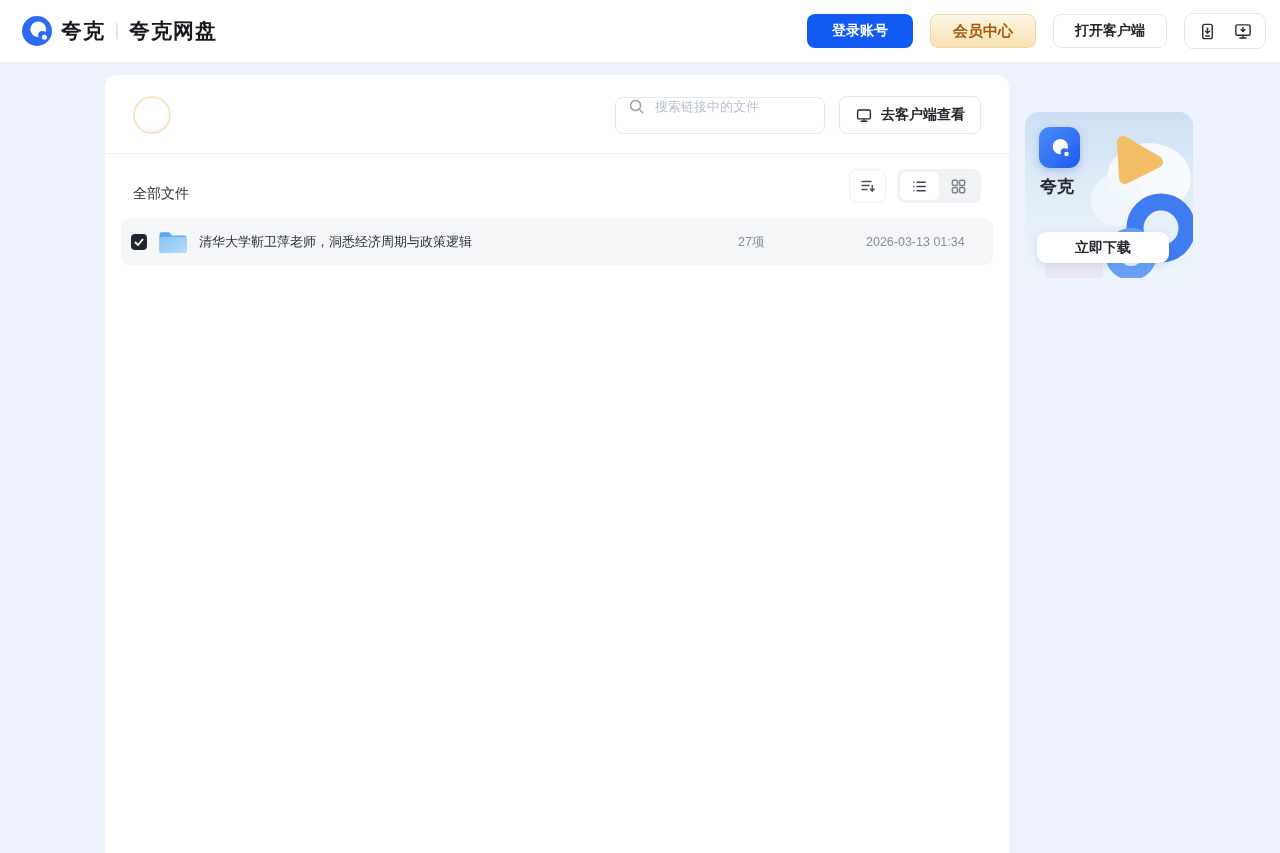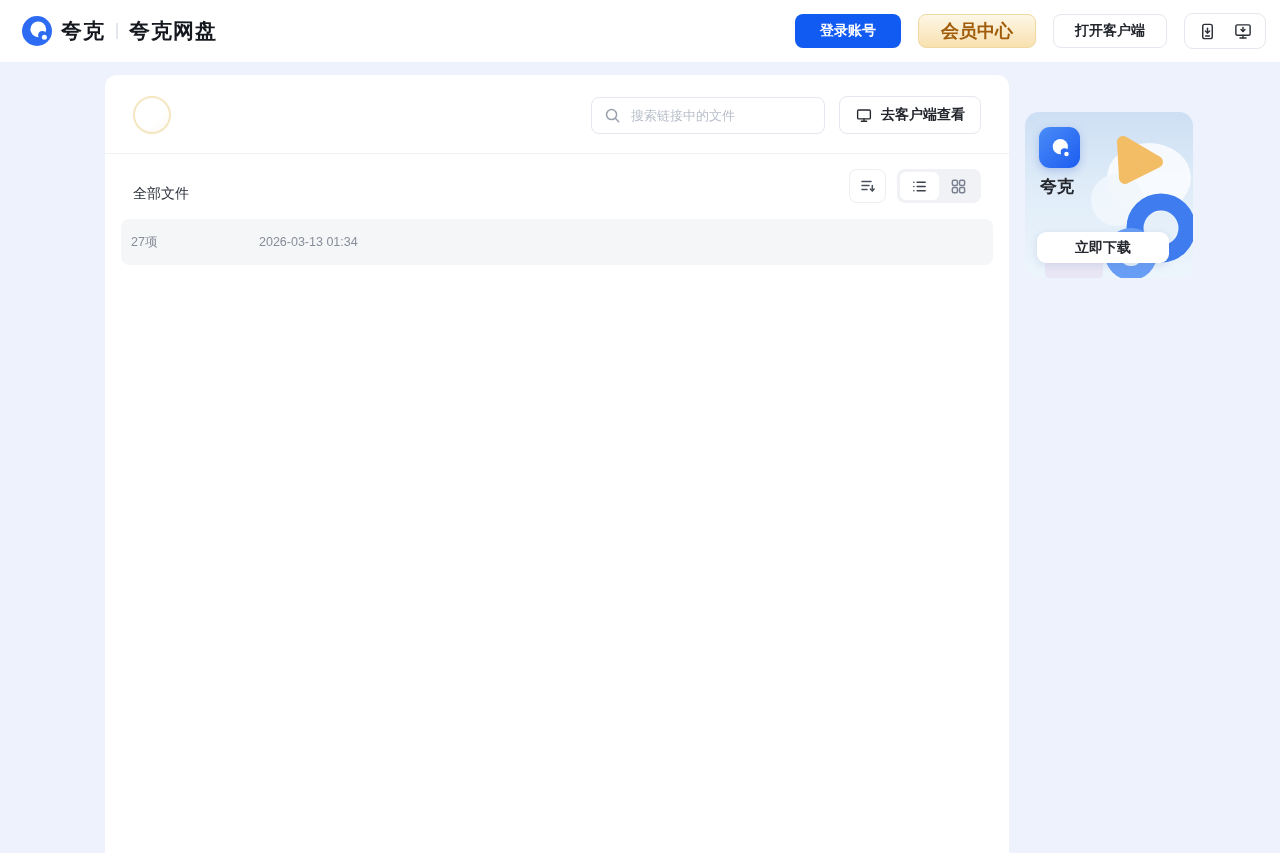--- a/index.html
+++ b/index.html
@@ -24,21 +24,21 @@
 
   .header-actions { margin-left:auto; display:flex; align-items:center; gap:17px; }
   .btn { border:none; cursor:pointer; display:flex; align-items:center; justify-content:center; font-family:inherit; }
   .btn-login {
     height:34px; padding:0 25px; border-radius:8px;
     background:#115af2; color:#ffffff; font-size:14px; font-weight:bold;
   }
   .btn-member {
     height:34px; padding:0 22px; border-radius:8px;
     background:linear-gradient(180deg,#fdf7e6 0%,#f8e0b0 100%);
-    border:1px solid #f1d8a2; color:#a05c0a; font-size:18px; font-weight:bold;
+    border:1px solid #f1d8a2; color:#a05c0a; font-size:15px; font-weight:bold;
   }
   .btn-client {
     height:34px; padding:0 21px; border-radius:8px;
     background:#ffffff; border:1px solid #e4e7ed; color:#23262d;
     font-size:14px; font-weight:bold;
   }
   .dl-icon-group {
     height:36px; border:1px solid #e4e7ed; border-radius:9px;
     display:flex; align-items:center; gap:16px; padding:0 12px;
   }
@@ -64,23 +64,23 @@
   .share-title { font-size:16px; font-weight:bold; color:#23262e; }
   .svip-badge {
     font-size:11px; font-weight:bold; font-style:italic;
     color:#dfa23b; background:linear-gradient(135deg,#fdf3da,#f8e3b4);
     border-radius:9px; padding:2px 8px; letter-spacing:0.5px;
   }
   .share-meta { margin-top:7px; font-size:12px; color:#8d939f; display:flex; align-items:center; gap:13px; }
   .report-link { color:#4a505b; text-decoration:underline; cursor:pointer; }
 
   .search-box {
-    margin-left:auto; width:234px; height:37px;
+    margin-left:auto; width:210px; height:37px;
     border:1px solid #e4e7ed; border-radius:8px;
-    display:flex; align-items:center; gap:8px; padding:0 12px; background:#fff;
+    display:flex; align-items:flex-start; gap:8px; padding:0 12px; background:#fff;
   }
   .search-box input {
     border:none; outline:none; width:100%; font-size:13px; color:#333a45;
     font-family:inherit; background:transparent;
   }
   .search-box input::placeholder { color:#b9bfca; }
   .btn-view-client {
     margin-left:14px; height:38px; padding:0 15px; border-radius:8px;
     background:#ffffff; border:1px solid #e4e7ed;
     display:flex; align-items:center; gap:8px;
@@ -254,20 +254,40 @@
                 <rect x="10.1" y="10.1" width="5.4" height="5.4" rx="1.6"></rect>
               </svg>
             </span>
           </div>
         </div>
       </div>
     </div>
 
 
     <div class="file-row">
+      <div class="cell-name">
+        <span class="checkbox">
+          <svg width="10" height="8" viewBox="0 0 10 8">
+              <polyline points="1,4 4,7 9,1" stroke="#fff" stroke-width="1.8" fill="none"></polyline>
+            </svg>
+        </span>
+        <span class="folder-icon">
+          <svg width="30" height="25" viewBox="0 0 30 25">
+            <defs>
+              <linearGradient id="fg" x1="0" y1="0" x2="1" y2="1">
+                <stop offset="0" stop-color="#85c0f5"></stop>
+                <stop offset="1" stop-color="#b8dcfa"></stop>
+              </linearGradient>
+            </defs>
+            <path d="M1.5 4.5 a2.2 2.2 0 0 1 2.2-2.2 h7.3 l3 3.2 h12.3 a2.2 2.2 0 0 1 2.2 2.2 v13 a2.2 2.2 0 0 1-2.2 2.2 h-22.6 a2.2 2.2 0 0 1-2.2-2.2 z" fill="#5fa5ee"></path>
+            <rect x="1.5" y="6.8" width="27" height="16.1" rx="2.2" fill="url(#fg)"></rect>
+          </svg>
+        </span>
+        <span class="file-name">清华大学靳卫萍老师，洞悉经济周期与政策逻辑</span>
+      </div>
       <div class="cell-size">27项</div>
       <div class="cell-date">2026-03-13 01:34</div>
     </div>
 
   </div>
 
   <div class="promo-card">
     <svg class="promo-illustration" width="168" height="166" viewBox="0 0 168 166">
       <ellipse cx="124" cy="66" rx="42" ry="35" fill="#f8fbfe" opacity="0.95"></ellipse>
       <circle cx="92" cy="88" r="26" fill="#f1f6fc" opacity="0.9"></circle>

